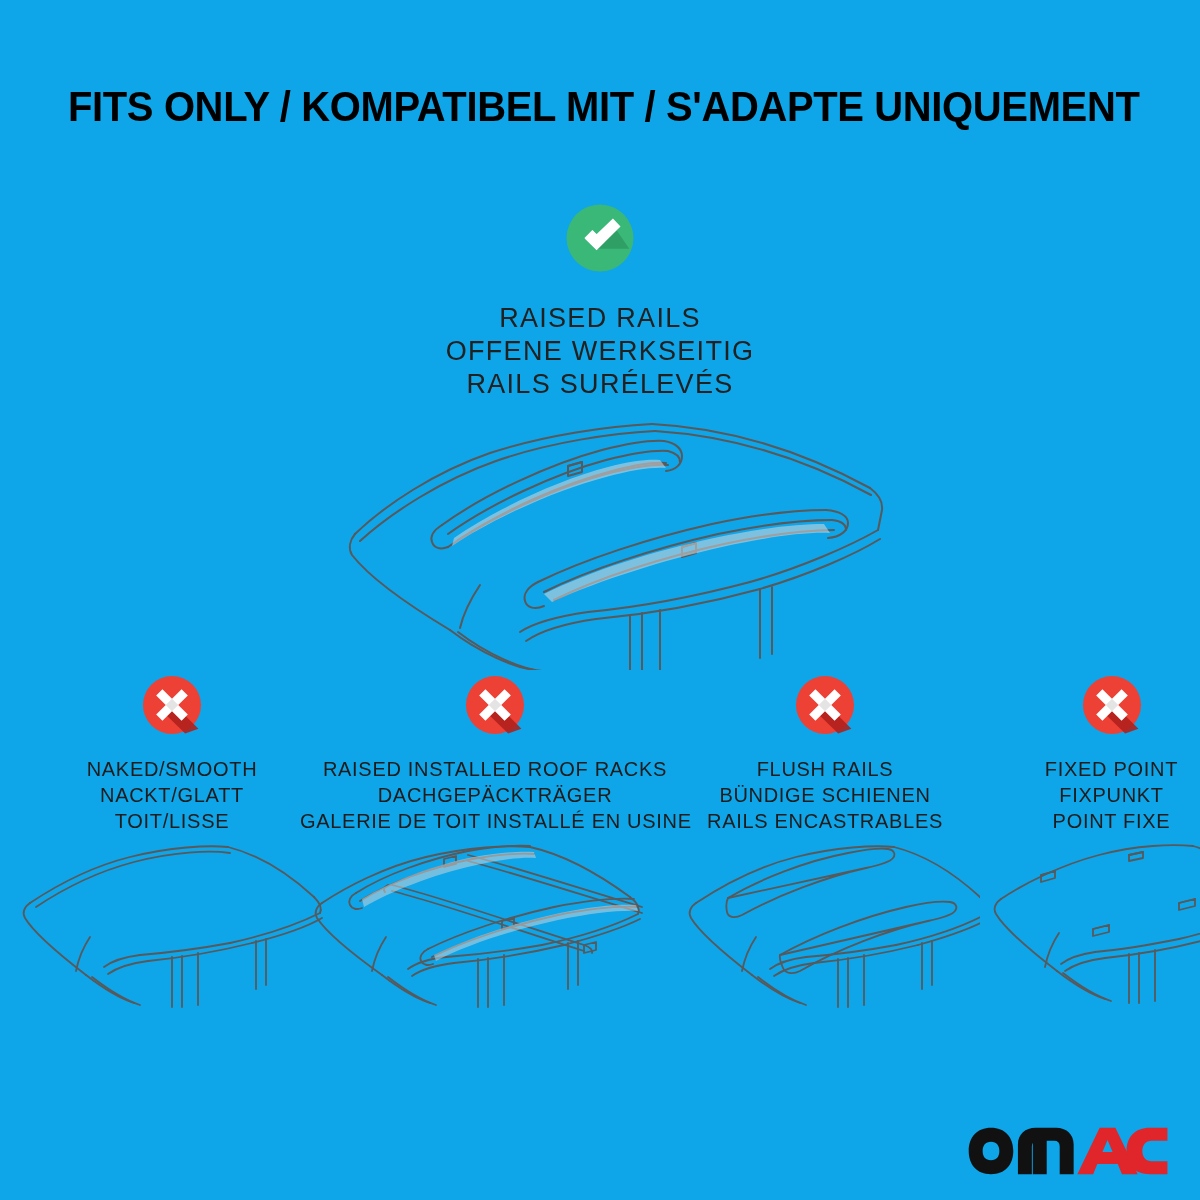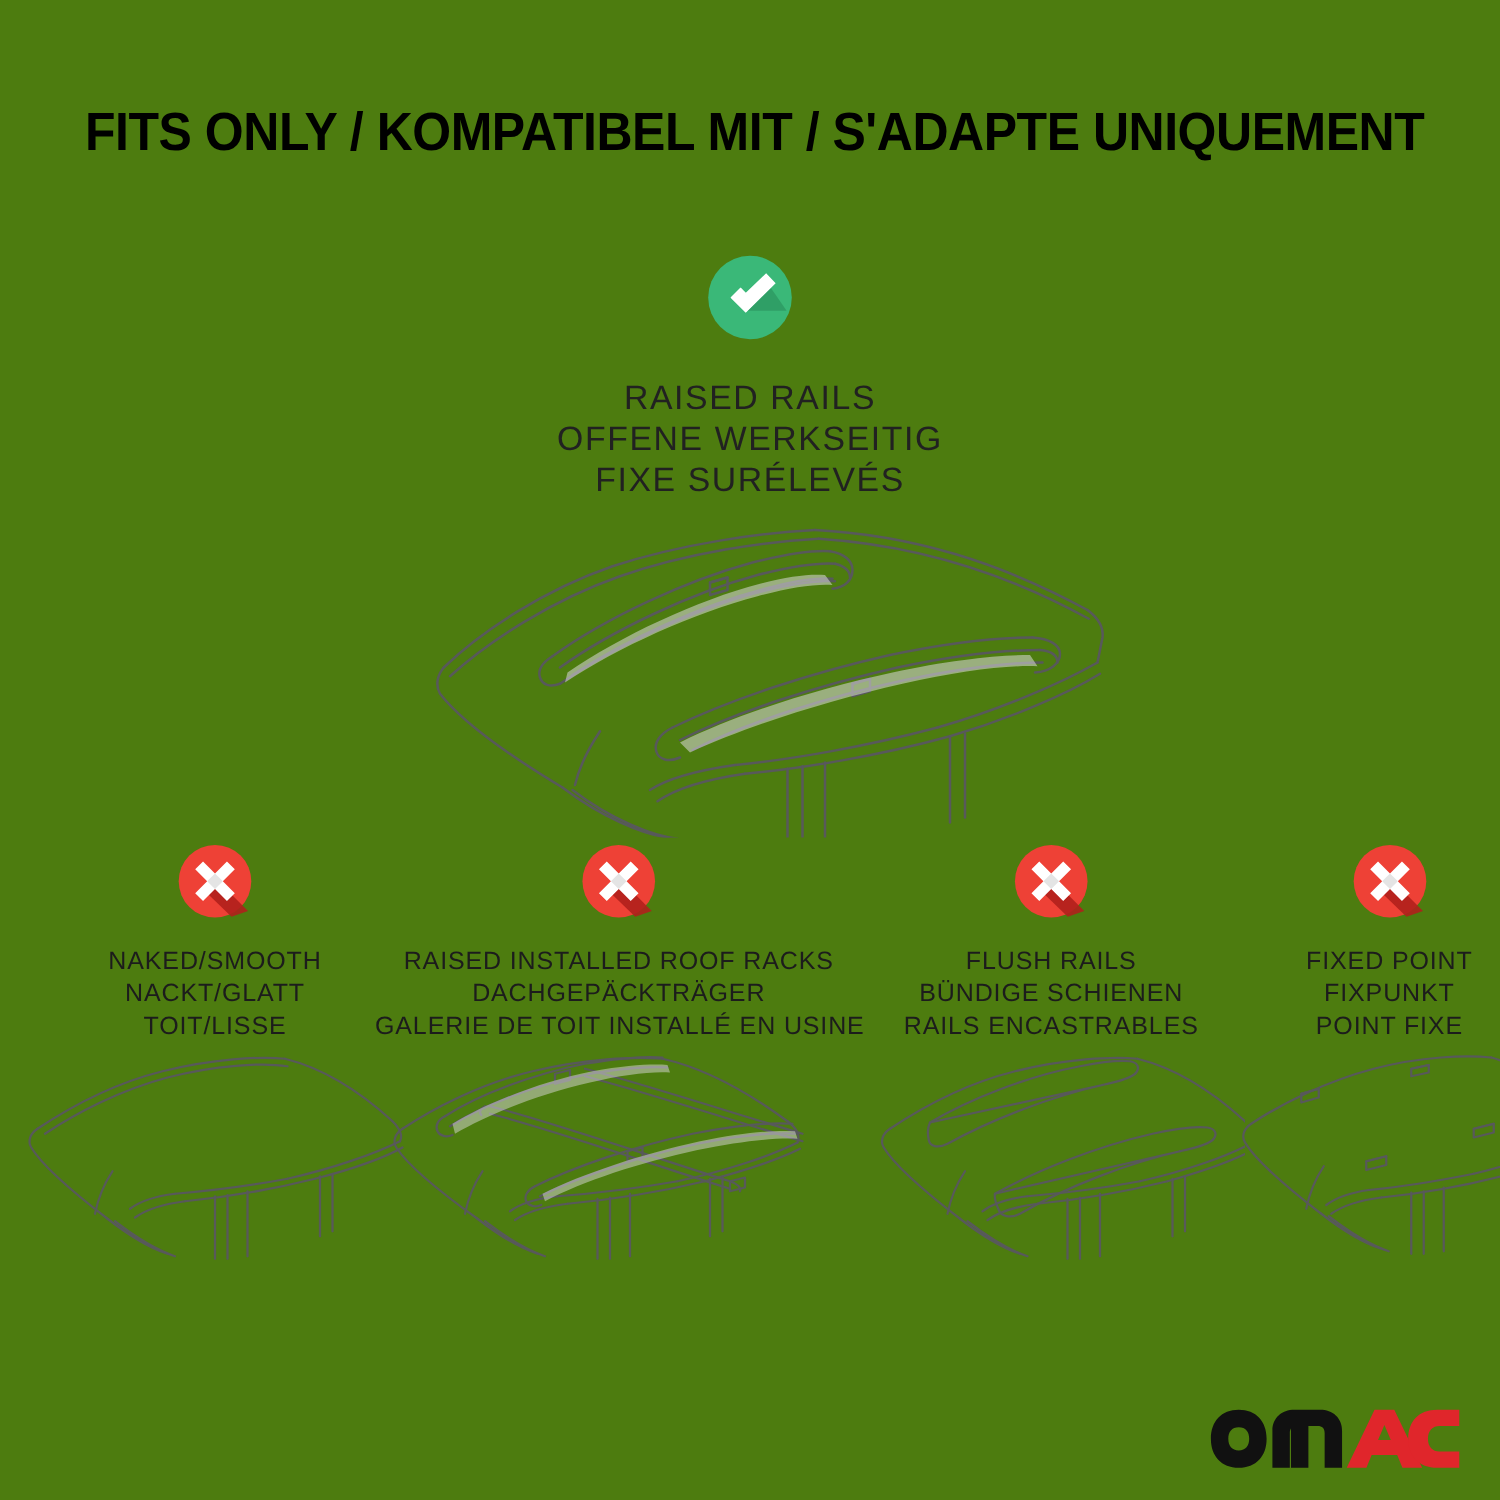--- a/index.html
+++ b/index.html
@@ -14,21 +14,21 @@
     font-family: "Liberation Sans", sans-serif;
     color: #1a1a1a;
     overflow: hidden;
     position: relative;
   }
 
   .page {
     position: relative;
     width: 1200px;
     height: 1200px;
-    background: #4d7c0f;
+    background: #0ea5e9;
   }
 
   
   .title {
     position: absolute;
     left: 68px;
     top: 84px;
     width: 1070px;
     font-size: 43px;
     font-weight: 700;
@@ -103,21 +103,21 @@
   .cell-caption div { white-space: nowrap; }
   .cell-art {
     position: absolute;
     left: 0;
     width: 100%;
   }
 
   
   .cell-1 { left: 12px;  width: 320px; }
   .cell-2 { left: 300px; width: 390px; }
-  .cell-3 { left: 696px; width: 290px; }
+  .cell-3 { left: 680px; width: 290px; }
   .cell-4 { left: 989px; width: 245px; }
 
   
   .badge-svg { display: block; width: 100%; height: 100%; }
 
   
   .logo {
     position: absolute;
     right: 28px;
     bottom: 22px;
@@ -142,21 +142,21 @@
         <path d="M43 64 L88.5 64 L72 40 L43 58 Z" fill="#2E9A63" opacity="0.85"></path>
         <path d="M30 50.5 L40.5 40 L45 45.5 L67 24.5 L77 35 L45.5 66 Z" fill="#ffffff"></path>
         <path d="M29.5 50 L40 39.5 L56 55 L45.5 65.5 Z" fill="#ffffff"></path>
         <path d="M44.8 65.9 L34.6 55.2 L44.9 45 L55.6 55.2 Z" fill="#f1f1f1" opacity="0.0"></path>
       </svg>
     </div>
 
     <div class="hero-caption">
       <div>RAISED RAILS</div>
       <div>OFFENE WERKSEITIG</div>
-      <div>FIXE SURÉLEVÉS</div>
+      <div>RAILS SURÉLEVÉS</div>
     </div>
 
     <div class="hero-art">
       <svg viewBox="0 0 560 260" width="560" height="260" aria-hidden="true">
         <g fill="none" stroke="#58595B" stroke-width="2" stroke-linecap="round" stroke-linejoin="round">
 
           <path d="M25 124 C55 95 105 62 160 43 C215 25 280 16 322 14"></path>
           <path d="M322 14 C400 18 470 40 540 78"></path>
           <path d="M540 78 C548 84 553 92 552 100 L548 120"></path>
           <path d="M25 124 C20 130 18 138 22 145 C40 168 80 196 120 220"></path>

